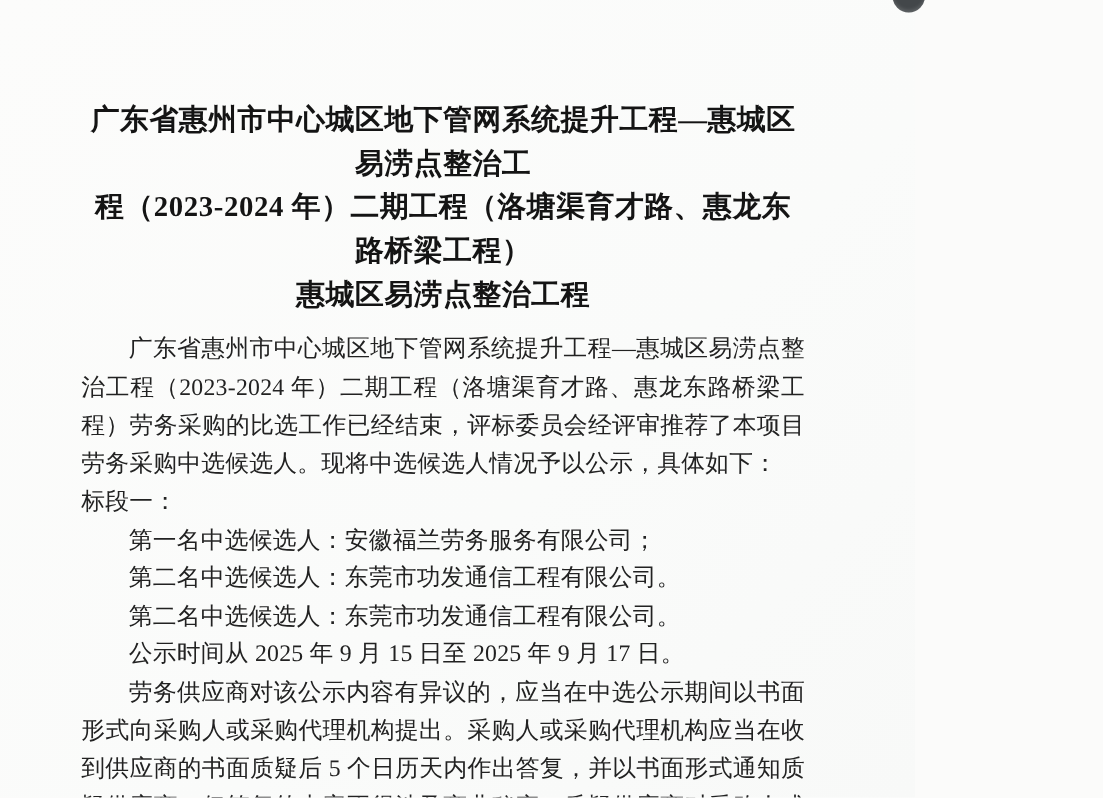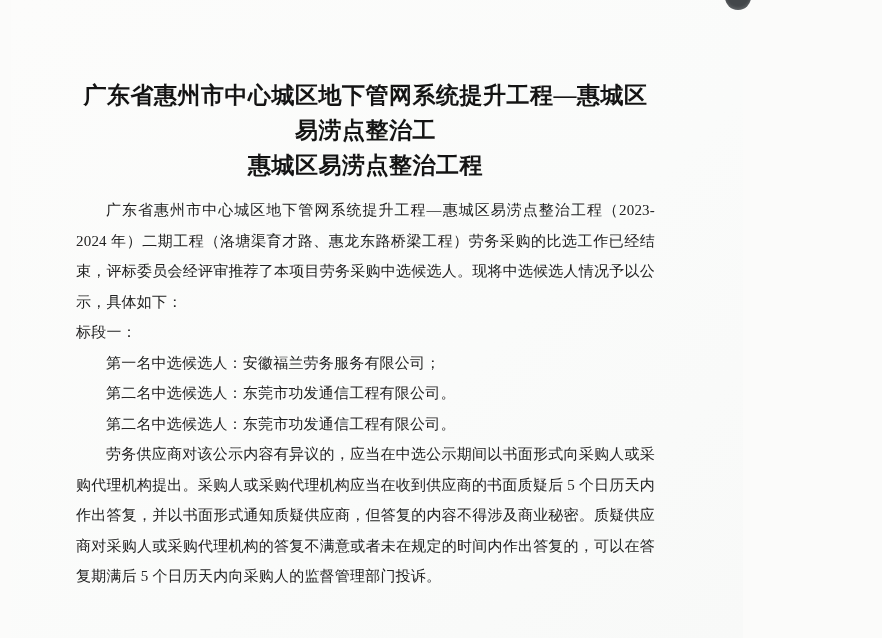--- a/index.html
+++ b/index.html
@@ -10,34 +10,33 @@
     background: #fbfbfa;
     font-family: "Liberation Serif", "DejaVu Serif", serif;
   }
   .page {
     position: relative;
     width: 732px;
     height: 638px;
     background: linear-gradient(135deg, #fcfcfb 0%, #fafbfa 60%, #f8f9f8 100%);
     padding: 78px 88px 0 65px;
     color: #1f1f1f;
-    margin-left: 11px;
   }
   .title {
     font-size: 23px;
     line-height: 35px;
     font-weight: bold;
     text-align: center;
     color: #141414;
     margin-bottom: 12px;
     letter-spacing: 0.5px;
   }
   .title-line { display: block; }
   .para {
-    font-size: 15px;
+    font-size: 19px;
     line-height: 30.5px;
     text-align: justify;
     color: #222222;
     letter-spacing: 0.2px;
   }
   .indent { text-indent: 2em; }
   .fab {
     position: absolute;
     top: -16px;
     right: -8px;
@@ -48,29 +47,31 @@
     box-shadow: inset 0 -2px 3px rgba(255,255,255,0.15);
   }
 </style>
 </head>
 <body>
 
 <div class="page">
 
   <h1 class="title">
     <span class="title-line">广东省惠州市中心城区地下管网系统提升工程—惠城区易涝点整治工</span>
+    <span class="title-line">程（2023-2024 年）二期工程（洛塘渠育才路、惠龙东路桥梁工程）</span>
     <span class="title-line">惠城区易涝点整治工程</span>
   </h1>
 
   <p class="para indent">广东省惠州市中心城区地下管网系统提升工程—惠城区易涝点整治工程（2023-2024 年）二期工程（洛塘渠育才路、惠龙东路桥梁工程）劳务采购的比选工作已经结束，评标委员会经评审推荐了本项目劳务采购中选候选人。现将中选候选人情况予以公示，具体如下：</p>
 
   <p class="para">标段一：</p>
   <p class="para indent">第一名中选候选人：安徽福兰劳务服务有限公司；</p>
   <p class="para indent">第二名中选候选人：东莞市功发通信工程有限公司。</p>
 
   <p class="para indent">第二名中选候选人：东莞市功发通信工程有限公司。</p>
 
+  <p class="para indent">公示时间从 2025 年 9 月 15 日至 2025 年 9 月 17 日。</p>
 
   <p class="para indent">劳务供应商对该公示内容有异议的，应当在中选公示期间以书面形式向采购人或采购代理机构提出。采购人或采购代理机构应当在收到供应商的书面质疑后 5 个日历天内作出答复，并以书面形式通知质疑供应商，但答复的内容不得涉及商业秘密。质疑供应商对采购人或采购代理机构的答复不满意或者未在规定的时间内作出答复的，可以在答复期满后 5 个日历天内向采购人的监督管理部门投诉。</p>
 
   <div class="fab"></div>
 
 </div>
 
 </body></html>

